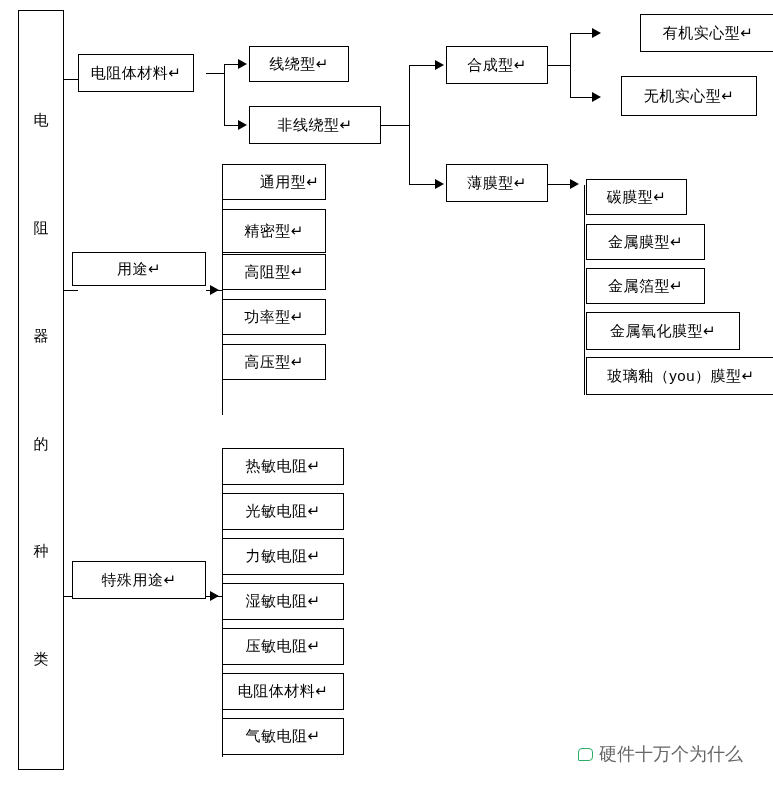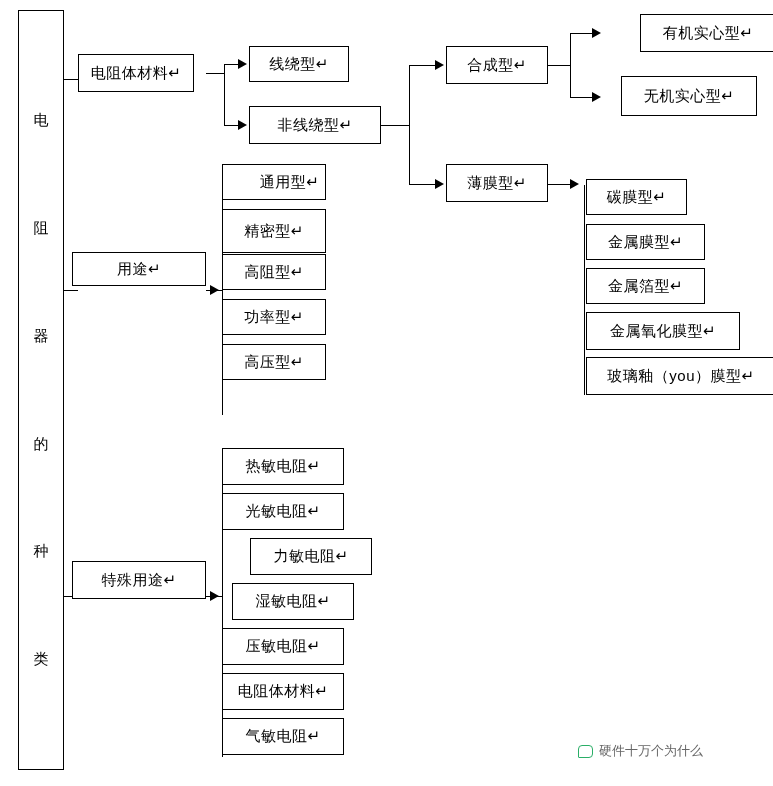--- a/index.html
+++ b/index.html
@@ -59,21 +59,21 @@
     height: 0;
     border-top: 5px solid transparent;
     border-bottom: 5px solid transparent;
     border-left: 9px solid #000000;
   }
   .watermark {
     position: absolute;
     display: flex;
     align-items: center;
     gap: 6px;
-    font-size: 13px;
+    font-size: 18px;
     color: #666666;
     white-space: nowrap;
   }
   .wm-icon {
     width: 15px;
     height: 13px;
     border: 1.5px solid #2aae67;
     border-radius: 4px 4px 4px 1px;
     box-sizing: border-box;
   }
@@ -149,22 +149,22 @@
   <div class="node" style="left:222px; top:254px; width:104px; height:36px;">高阻型↵</div>
   <div class="node" style="left:222px; top:299px; width:104px; height:36px;">功率型↵</div>
   <div class="node" style="left:222px; top:344px; width:104px; height:36px;">高压型↵</div>
 
   <div class="line hline" style="left:206px; top:596px; width:17px;"></div>
   <div class="arrow" style="left:210px; top:591px;"></div>
   <div class="line vline" style="left:222px; top:449px; height:308px;"></div>
 
   <div class="node" style="left:222px; top:448px; width:122px; height:37px;">热敏电阻↵</div>
   <div class="node" style="left:222px; top:493px; width:122px; height:37px;">光敏电阻↵</div>
-  <div class="node" style="left:222px; top:538px; width:122px; height:37px;margin-left:28px;">力敏电阻↵</div>
-  <div class="node" style="left:232px; top:583px; width:122px; height:37px;">湿敏电阻↵</div>
+  <div class="node" style="left:222px; top:538px; width:122px; height:37px;">力敏电阻↵</div>
+  <div class="node" style="left:222px; top:583px; width:122px; height:37px;">湿敏电阻↵</div>
   <div class="node" style="left:222px; top:628px; width:122px; height:37px;">压敏电阻↵</div>
   <div class="node" style="left:222px; top:673px; width:122px; height:37px;">电阻体材料↵</div>
   <div class="node" style="left:222px; top:718px; width:122px; height:37px;">气敏电阻↵</div>
 
   <div class="watermark" style="left:578px; top:742px;">
     <span class="wm-icon"></span>
     <span>硬件十万个为什么</span>
   </div>
 
 </div>

